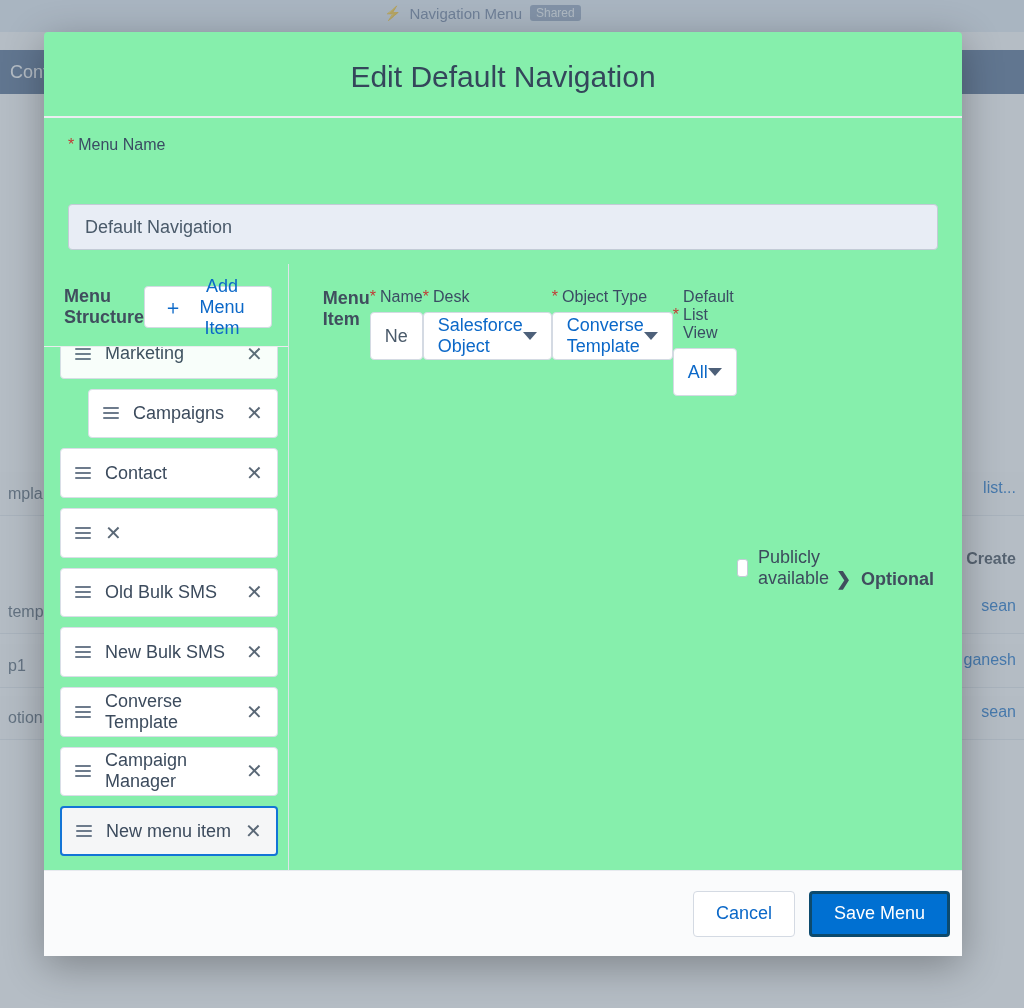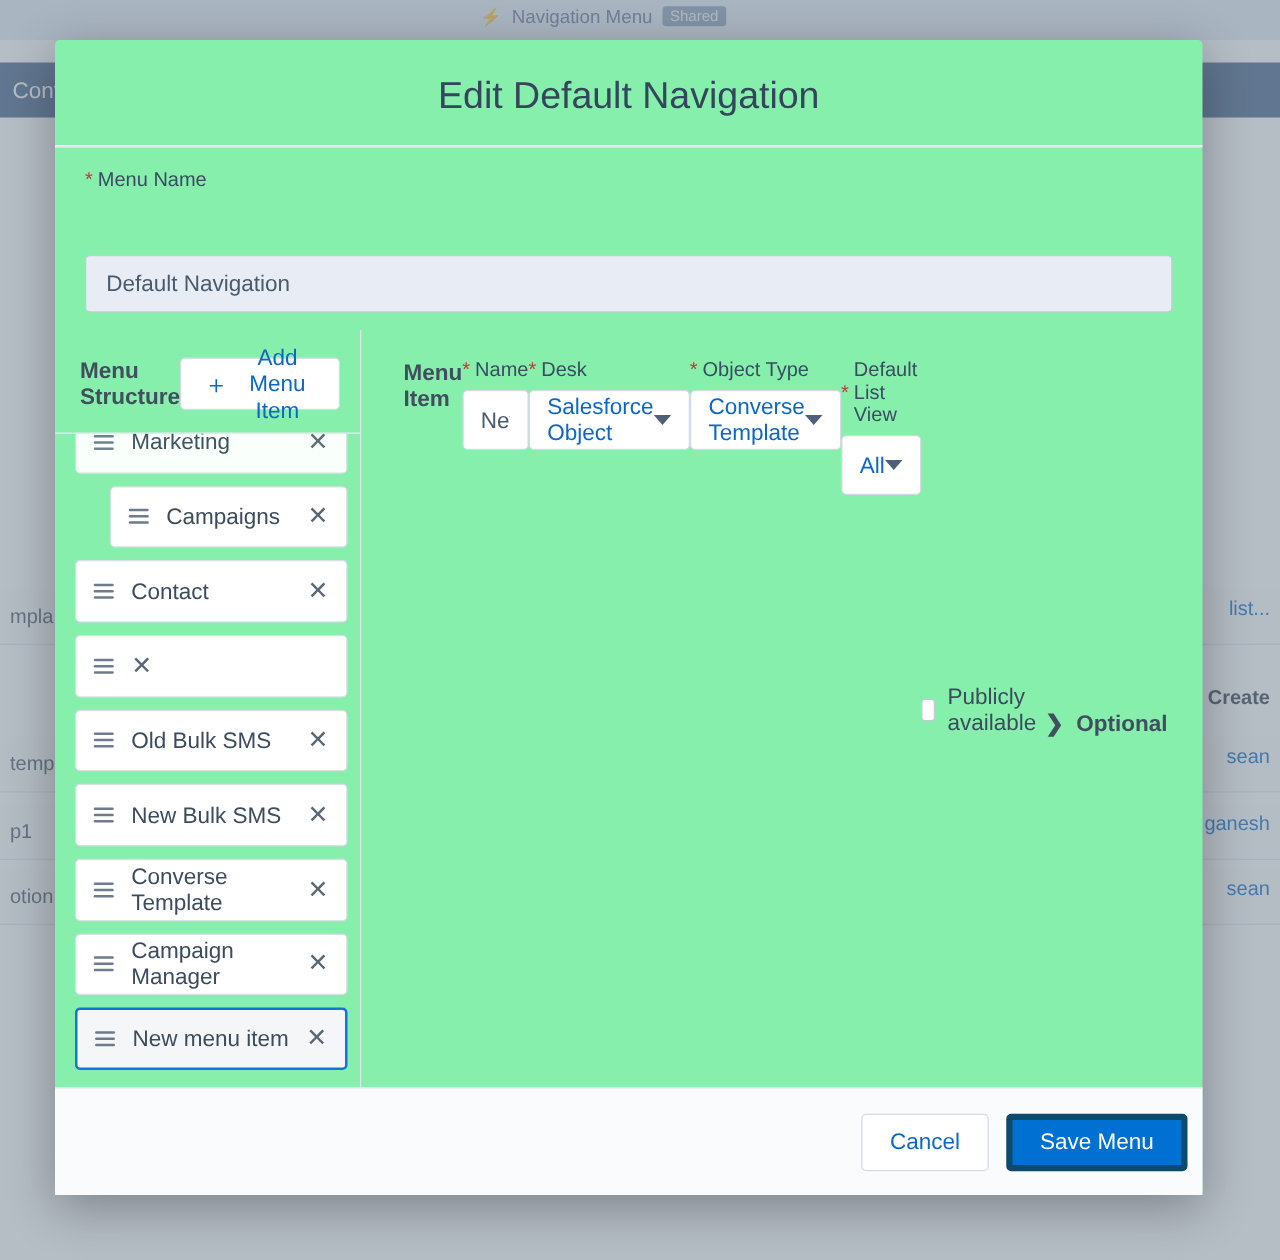--- a/index.html
+++ b/index.html
@@ -124,21 +124,21 @@
   .optional-row .chev { color:#404e5e;}
 
   .footer {
     height:86px; border-top:1px solid #e7eaef; background:#fafbfc;
     display:flex; align-items:center; justify-content:flex-end; gap:14px; padding:0 12px;
   }
   .btn {
     height:46px; padding:0 22px; border-radius:4px; font-size:18px; cursor:pointer;
   }
   .btn-secondary { border:1px solid #d4dae3; background:#fff; color:#0b68c8;}
-  .btn-primary { border:5px solid #0c4a6e; background:#0070d2; color:#fff;}
+  .btn-primary { border:3px solid #0c4a6e; background:#0070d2; color:#fff;}
 </style>
 </head>
 <body>
 
 
 
 
 <div class="page-behind">
   <div class="toprow"></div>
   <div class="tab-behind">

